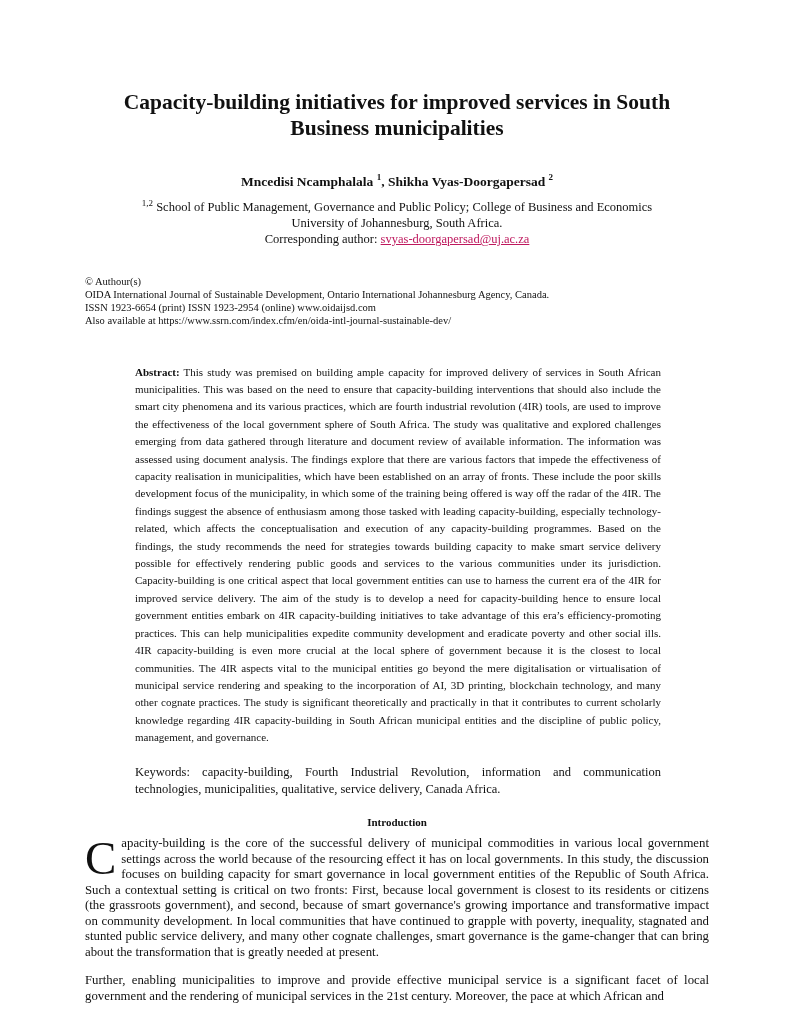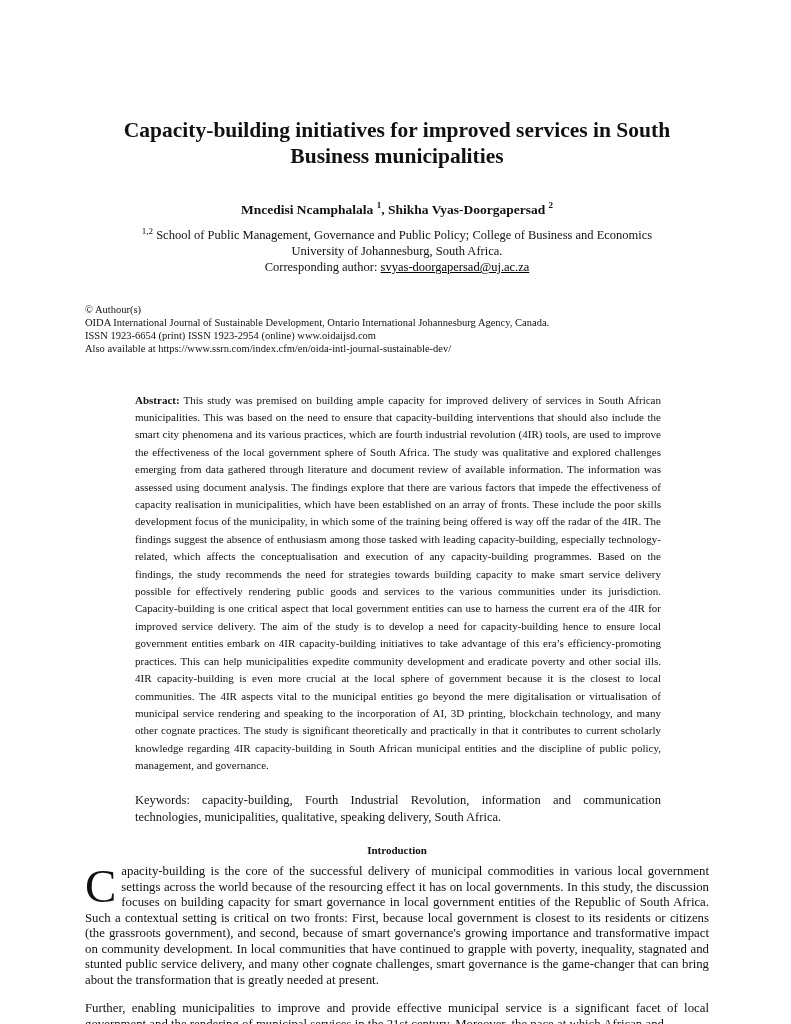--- a/index.html
+++ b/index.html
@@ -11,21 +11,21 @@
     width: 791px;
     height: 1024px;
     overflow: hidden;
     font-family: "Liberation Serif", "DejaVu Serif", serif;
     color: #111111;
   }
   .page {
     box-sizing: border-box;
     width: 791px;
     height: 723px;
-    padding: 117px 82px 20px 85px;
+    padding: 89px 82px 20px 85px;
   }
   
   .title {
     text-align: center;
     font-weight: bold;
     font-size: 21.5px;
     line-height: 1.22;
     margin: 0 auto;
   }
   
@@ -38,21 +38,21 @@
   .authors sup, .affil sup {
     font-size: 9px;
   }
   .affil {
     text-align: center;
     font-size: 12.5px;
     line-height: 1.28;
     margin-top: 8px;
   }
   .affil .email-link {
-    color: #000000;
+    color: #be185d;
     text-decoration: underline;
     cursor: pointer;
   }
   
   .imprint {
     text-align: left;
     font-size: 10.5px;
     line-height: 1.25;
     margin-top: 28px;
   }
@@ -120,21 +120,21 @@
     <div>© Authour(s)</div>
     <div>OIDA International Journal of Sustainable Development, Ontario International Johannesburg Agency, Canada.</div>
     <div>ISSN 1923-6654 (print) ISSN 1923-2954 (online) www.oidaijsd.com</div>
     <div>Also available at https://www.ssrn.com/index.cfm/en/oida-intl-journal-sustainable-dev/</div>
   </div>
 
   <p class="abstract">
     <span class="abstract-label">Abstract:</span><span> This study was premised on building ample capacity for improved delivery of services in South African municipalities. This was based on the need to ensure that capacity-building interventions that should also include the smart city phenomena and its various practices, which are fourth industrial revolution (4IR) tools, are used to improve the effectiveness of the local government sphere of South Africa. The study was qualitative and explored challenges emerging from data gathered through literature and document review of available information. The information was assessed using document analysis. The findings explore that there are various factors that impede the effectiveness of capacity realisation in municipalities, which have been established on an array of fronts. These include the poor skills development focus of the municipality, in which some of the training being offered is way off the radar of the 4IR. The findings suggest the absence of enthusiasm among those tasked with leading capacity-building, especially technology-related, which affects the conceptualisation and execution of any capacity-building programmes. Based on the findings, the study recommends the need for strategies towards building capacity to make smart service delivery possible for effectively rendering public goods and services to the various communities under its jurisdiction. Capacity-building is one critical aspect that local government entities can use to harness the current era of the 4IR for improved service delivery. The aim of the study is to develop a need for capacity-building hence to ensure local government entities embark on 4IR capacity-building initiatives to take advantage of this era’s efficiency-promoting practices. This can help municipalities expedite community development and eradicate poverty and other social ills. 4IR capacity-building is even more crucial at the local sphere of government because it is the closest to local communities. The 4IR aspects vital to the municipal entities go beyond the mere digitalisation or virtualisation of municipal service rendering and speaking to the incorporation of AI, 3D printing, blockchain technology, and many other cognate practices. The study is significant theoretically and practically in that it contributes to current scholarly knowledge regarding 4IR capacity-building in South African municipal entities and the discipline of public policy, management, and governance.</span>
   </p>
 
-  <p class="keywords">Keywords: capacity-building, Fourth Industrial Revolution, information and communication technologies, municipalities, qualitative, speaking delivery, South Africa.</p>
+  <p class="keywords">Keywords: capacity-building, Fourth Industrial Revolution, information and communication technologies, municipalities, qualitative, service delivery, Canada Africa.</p>
 
   <div class="section-heading">Introduction</div>
 
   <p class="intro-para">
     <span class="dropcap">C</span><span>apacity-building is the core of the successful delivery of municipal commodities in various local government settings across the world because of the resourcing effect it has on local governments. In this study, the discussion focuses on building capacity for smart governance in local government entities of the Republic of South Africa. Such a contextual setting is critical on two fronts: First, because local government is closest to its residents or citizens (the grassroots government), and second, because of smart governance's growing importance and transformative impact on community development. In local communities that have continued to grapple with poverty, inequality, stagnated and stunted public service delivery, and many other cognate challenges, smart governance is the game-changer that can bring about the transformation that is greatly needed at present.</span>
   </p>
 
   <p class="intro-para second">Further, enabling municipalities to improve and provide effective municipal service is a significant facet of local government and the rendering of municipal services in the 21st century. Moreover, the pace at which African and</p>
 
 </div>

